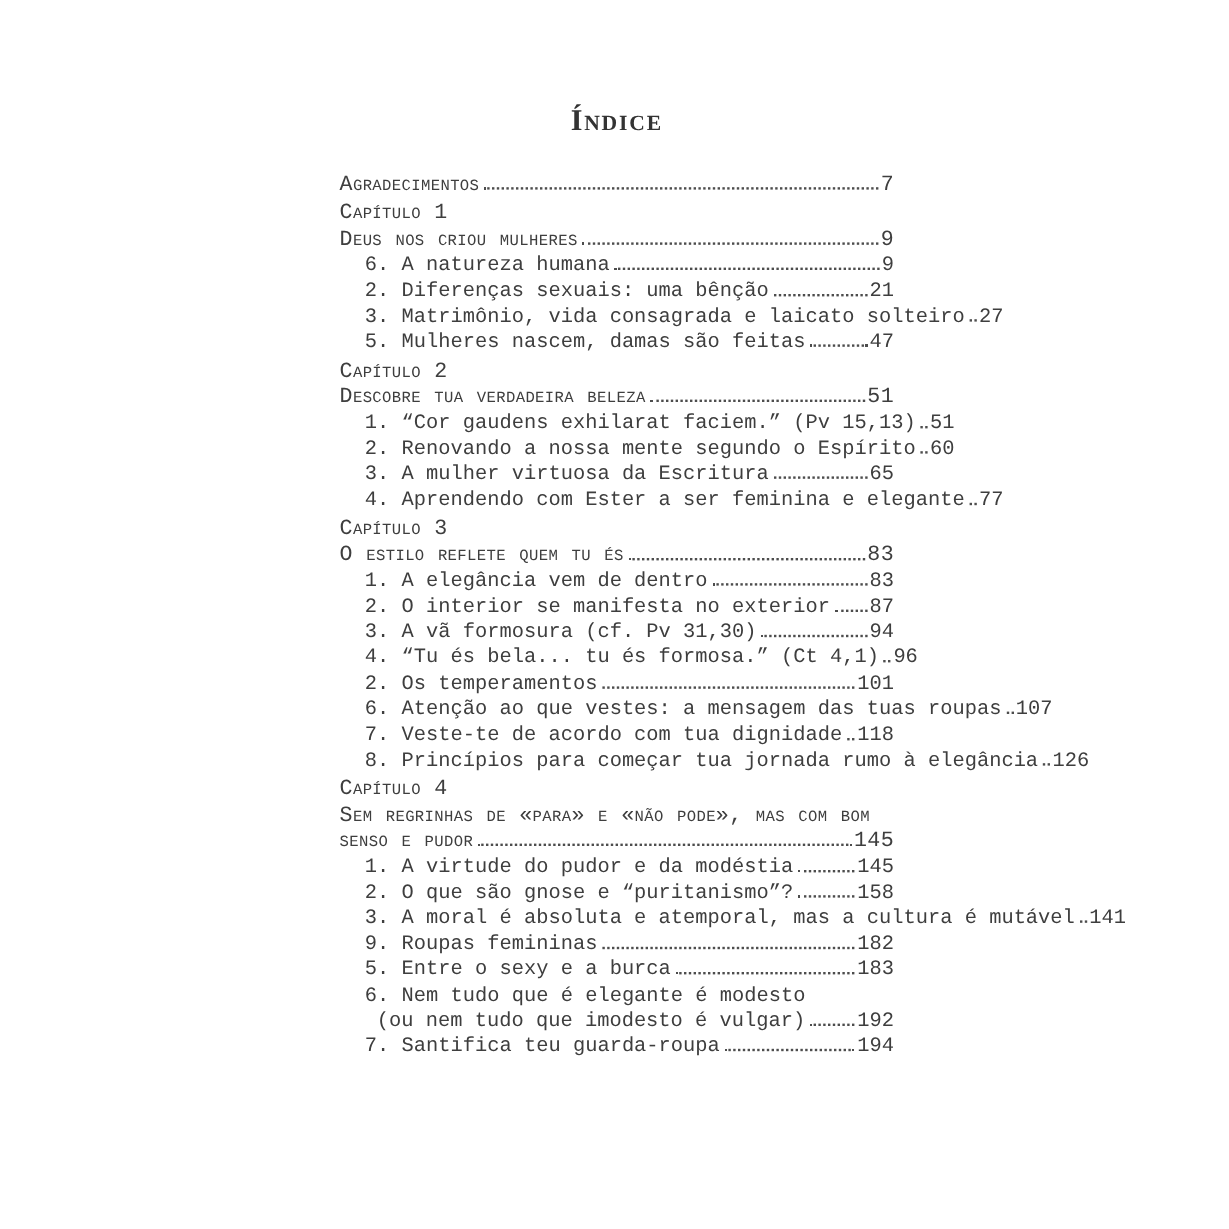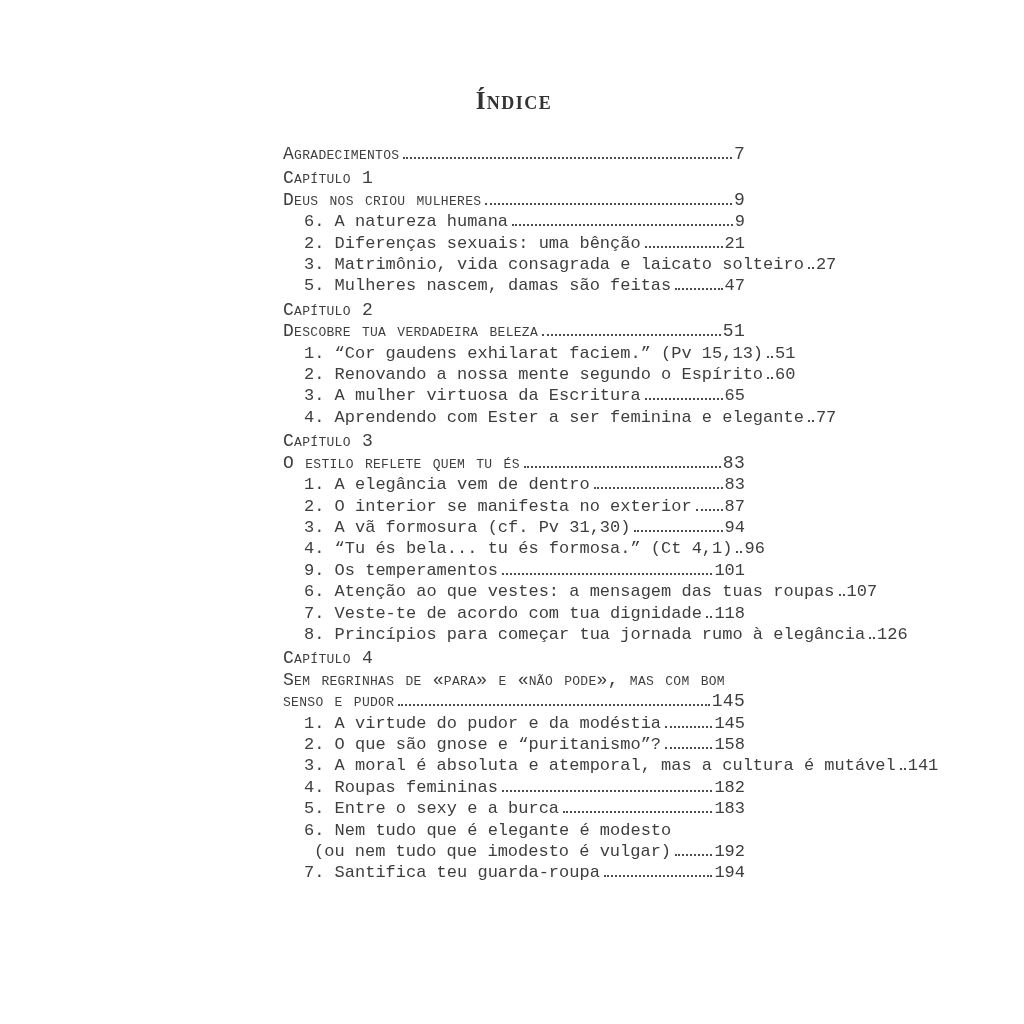--- a/index.html
+++ b/index.html
@@ -151,21 +151,21 @@
           <span class="lbl">3. A vã formosura (cf. Pv 31,30)</span>
           <span class="dots"></span>
           <span class="pg">94</span>
         </div>
         <div class="row ind1">
           <span class="lbl">4. “Tu és bela... tu és formosa.” (Ct 4,1)</span>
           <span class="dots"></span>
           <span class="pg">96</span>
         </div>
         <div class="row ind1">
-          <span class="lbl">9. Os temperamentos</span>
+          <span class="lbl">2. Os temperamentos</span>
           <span class="dots"></span>
           <span class="pg">101</span>
         </div>
         <div class="row ind1">
           <span class="lbl">6. Atenção ao que vestes: a mensagem das tuas roupas</span>
           <span class="dots"></span>
           <span class="pg">107</span>
         </div>
         <div class="row ind1">
           <span class="lbl">7. Veste-te de acordo com tua dignidade</span>
@@ -197,21 +197,21 @@
           <span class="lbl">2. O que são gnose e “puritanismo”?</span>
           <span class="dots"></span>
           <span class="pg">158</span>
         </div>
         <div class="row ind1">
           <span class="lbl">3. A moral é absoluta e atemporal, mas a cultura é mutável</span>
           <span class="dots"></span>
           <span class="pg">141</span>
         </div>
         <div class="row ind1">
-          <span class="lbl">4. Roupas femininas</span>
+          <span class="lbl">9. Roupas femininas</span>
           <span class="dots"></span>
           <span class="pg">182</span>
         </div>
         <div class="row ind1">
           <span class="lbl">5. Entre o sexy e a burca</span>
           <span class="dots"></span>
           <span class="pg">183</span>
         </div>
         <div class="row ind1">
           <span class="lbl">6. Nem tudo que é elegante é modesto</span>

